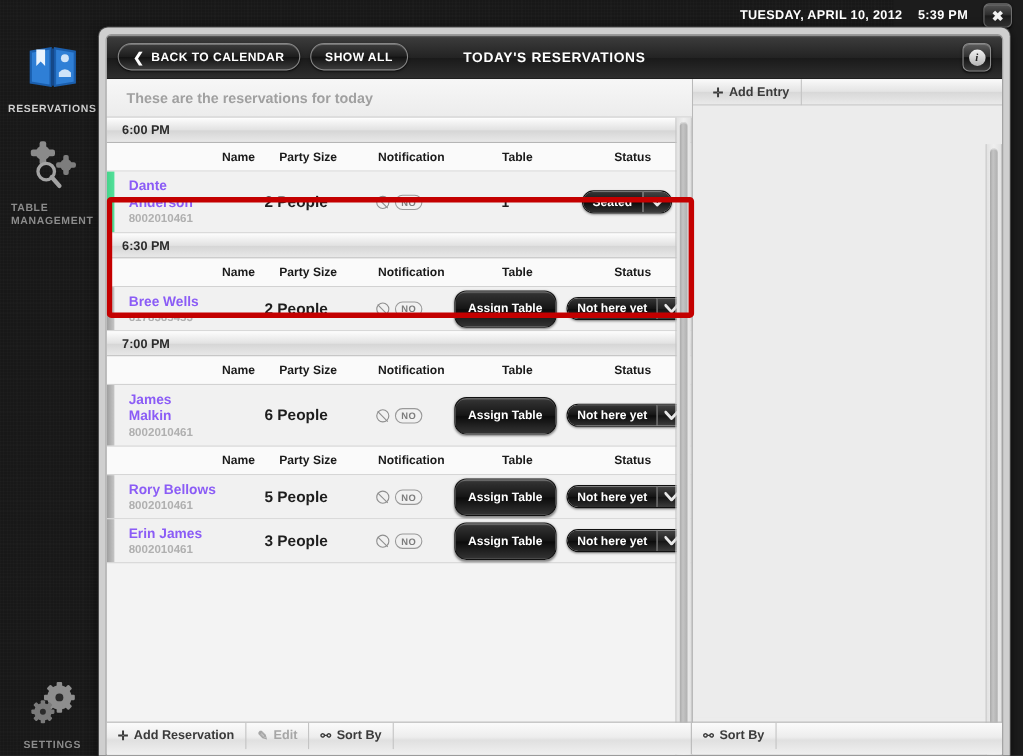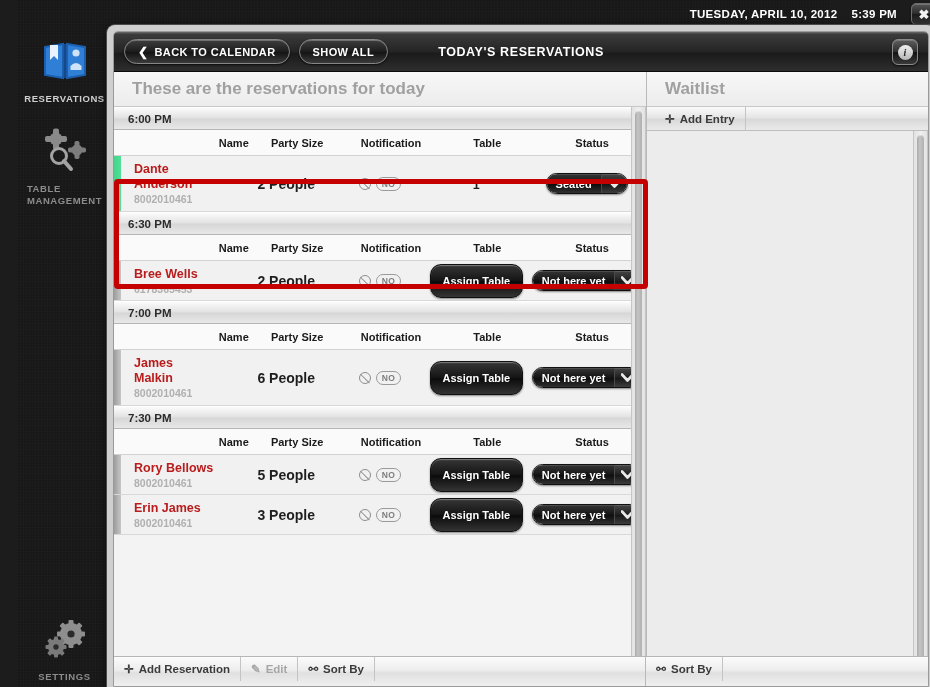--- a/index.html
+++ b/index.html
@@ -9,21 +9,20 @@
     overflow: hidden;
     background: #1c1c1c;
   }
   #app {
     position: relative;
     width: 812px; height: 687px;
     background: #181818;
     background-image:
       repeating-linear-gradient(0deg, rgba(255,255,255,0.012) 0 1px, transparent 1px 3px),
       repeating-linear-gradient(90deg, rgba(255,255,255,0.012) 0 1px, transparent 1px 3px);
-    margin-left: 17px;
   }
 
   
   .topbar {
     position: absolute; top: 0; left: 0; width: 930px; height: 28px;
     display: flex; align-items: center; justify-content: flex-end;
     padding-right: 10px; gap: 14px;
   }
   .topbar .tb-date, .topbar .tb-time {
     color: #ffffff; font-size: 11.5px; font-weight: bold; letter-spacing: 0.3px;
@@ -114,21 +113,21 @@
     position: relative; height: 615px; display: flex;
     background: #ececec;
   }
   .pane-left  { position: relative; width: 533px; height: 100%; border-right: 1px solid #b9b9b9; }
   .pane-right { position: relative; width: 282px; height: 100%; }
 
   .pane-head {
     height: 35px; display: flex; align-items: center; padding-left: 18px;
     background: linear-gradient(180deg,#f7f7f7 0%,#ececec 100%);
     border-bottom: 1px solid #c8c8c8;
-    color: #a0a0a0; font-size: 17px; font-weight: bold;
+    color: #a0a0a0; font-size: 13px; font-weight: bold;
   }
 
   
   .list-wrap {
     position: relative; height: 580px; overflow: hidden;
     background: #f3f3f3;
   }
   .time-head {
     height: 23px; display: flex; align-items: center; padding-left: 14px;
     background: linear-gradient(180deg,#fbfbfb 0%,#e2e2e2 48%,#d6d6d6 52%,#e8e8e8 100%);
@@ -158,21 +157,21 @@
   .c-notif  { width: 91px; text-align: center; }
   .c-table  { width: 102px; text-align: center; }
   .c-status { width: 119px; text-align: center; }
 
   .col-head .c-name   { padding-left: 9px; width: 135px; text-align: right; }
   .col-head .c-party  { width: 97px; }
   .col-head .c-notif  { width: 91px; }
   .col-head .c-table  { width: 102px; }
   .col-head .c-status { width: 108px; }
 
-  .nm { font-size: 12.5px; font-weight: bold; color: #b91c1c; line-height: 15px; }
+  .nm { font-size: 12.5px; font-weight: bold; color: #8b5cf6; line-height: 15px; }
   .ph { font-size: 10.5px; font-weight: bold; color: #b0b0b0; margin-top: 1px; }
   .party { font-size: 14px; font-weight: bold; color: #1e1e1e; }
   .tablenum { font-size: 12.5px; font-weight: bold; color: #1e1e1e; }
 
   .notif-cell { display: flex; align-items: center; justify-content: center; gap: 5px; }
   .no-circ {
     width: 12px; height: 12px; border-radius: 50%;
     border: 1.3px solid #8e8e8e; position: relative; display: inline-block;
   }
   .no-circ::after {
@@ -443,21 +442,20 @@
                 <div class="c-table"><div class="dkbtn">Assign Table</div></div>
                 <div class="c-status"><div class="split">
                     <span class="lbl">Not here yet</span>
                     <span class="arw">
                       <svg width="13" height="9" viewBox="0 0 13 9">
                         <path d="M1 1.5 L6.5 7.5 L12 1.5" fill="none" stroke="#e9e9e9" stroke-width="2.6" stroke-linecap="round" stroke-linejoin="round"></path>
                       </svg>
                     </span>
                   </div></div>
               </div>
-              <div class="time-head">7:30 PM</div>
               <div class="col-head">
                 <div class="c-name">Name</div>
                 <div class="c-party">Party Size</div>
                 <div class="c-notif">Notification</div>
                 <div class="c-table">Table</div>
                 <div class="c-status">Status</div>
               </div>
               <div class="rsv-row">
                 <div class="accent gray"></div>
                 <div class="c-name">
@@ -501,21 +499,20 @@
                   </div></div>
               </div>
             </div>
           <div class="vtrack" style="right:0; top:35px; height:580px;">
             <div class="vthumb" style="top:4px; height:560px;"></div>
           </div>
           <div class="hilite"></div>
         </div>
 
         <div class="pane-right">
-          <div class="pane-head">Waitlist</div>
           <div class="wl-toolbar">
             <div class="tbtn">
               <span>✛</span>
               <span>Add Entry</span>
             </div>
           </div>
           <div class="wl-body"></div>
           <div class="vtrack" style="right:0; top:59px; height:556px;">
             <div class="vthumb" style="top:4px; height:545px;"></div>
           </div>

